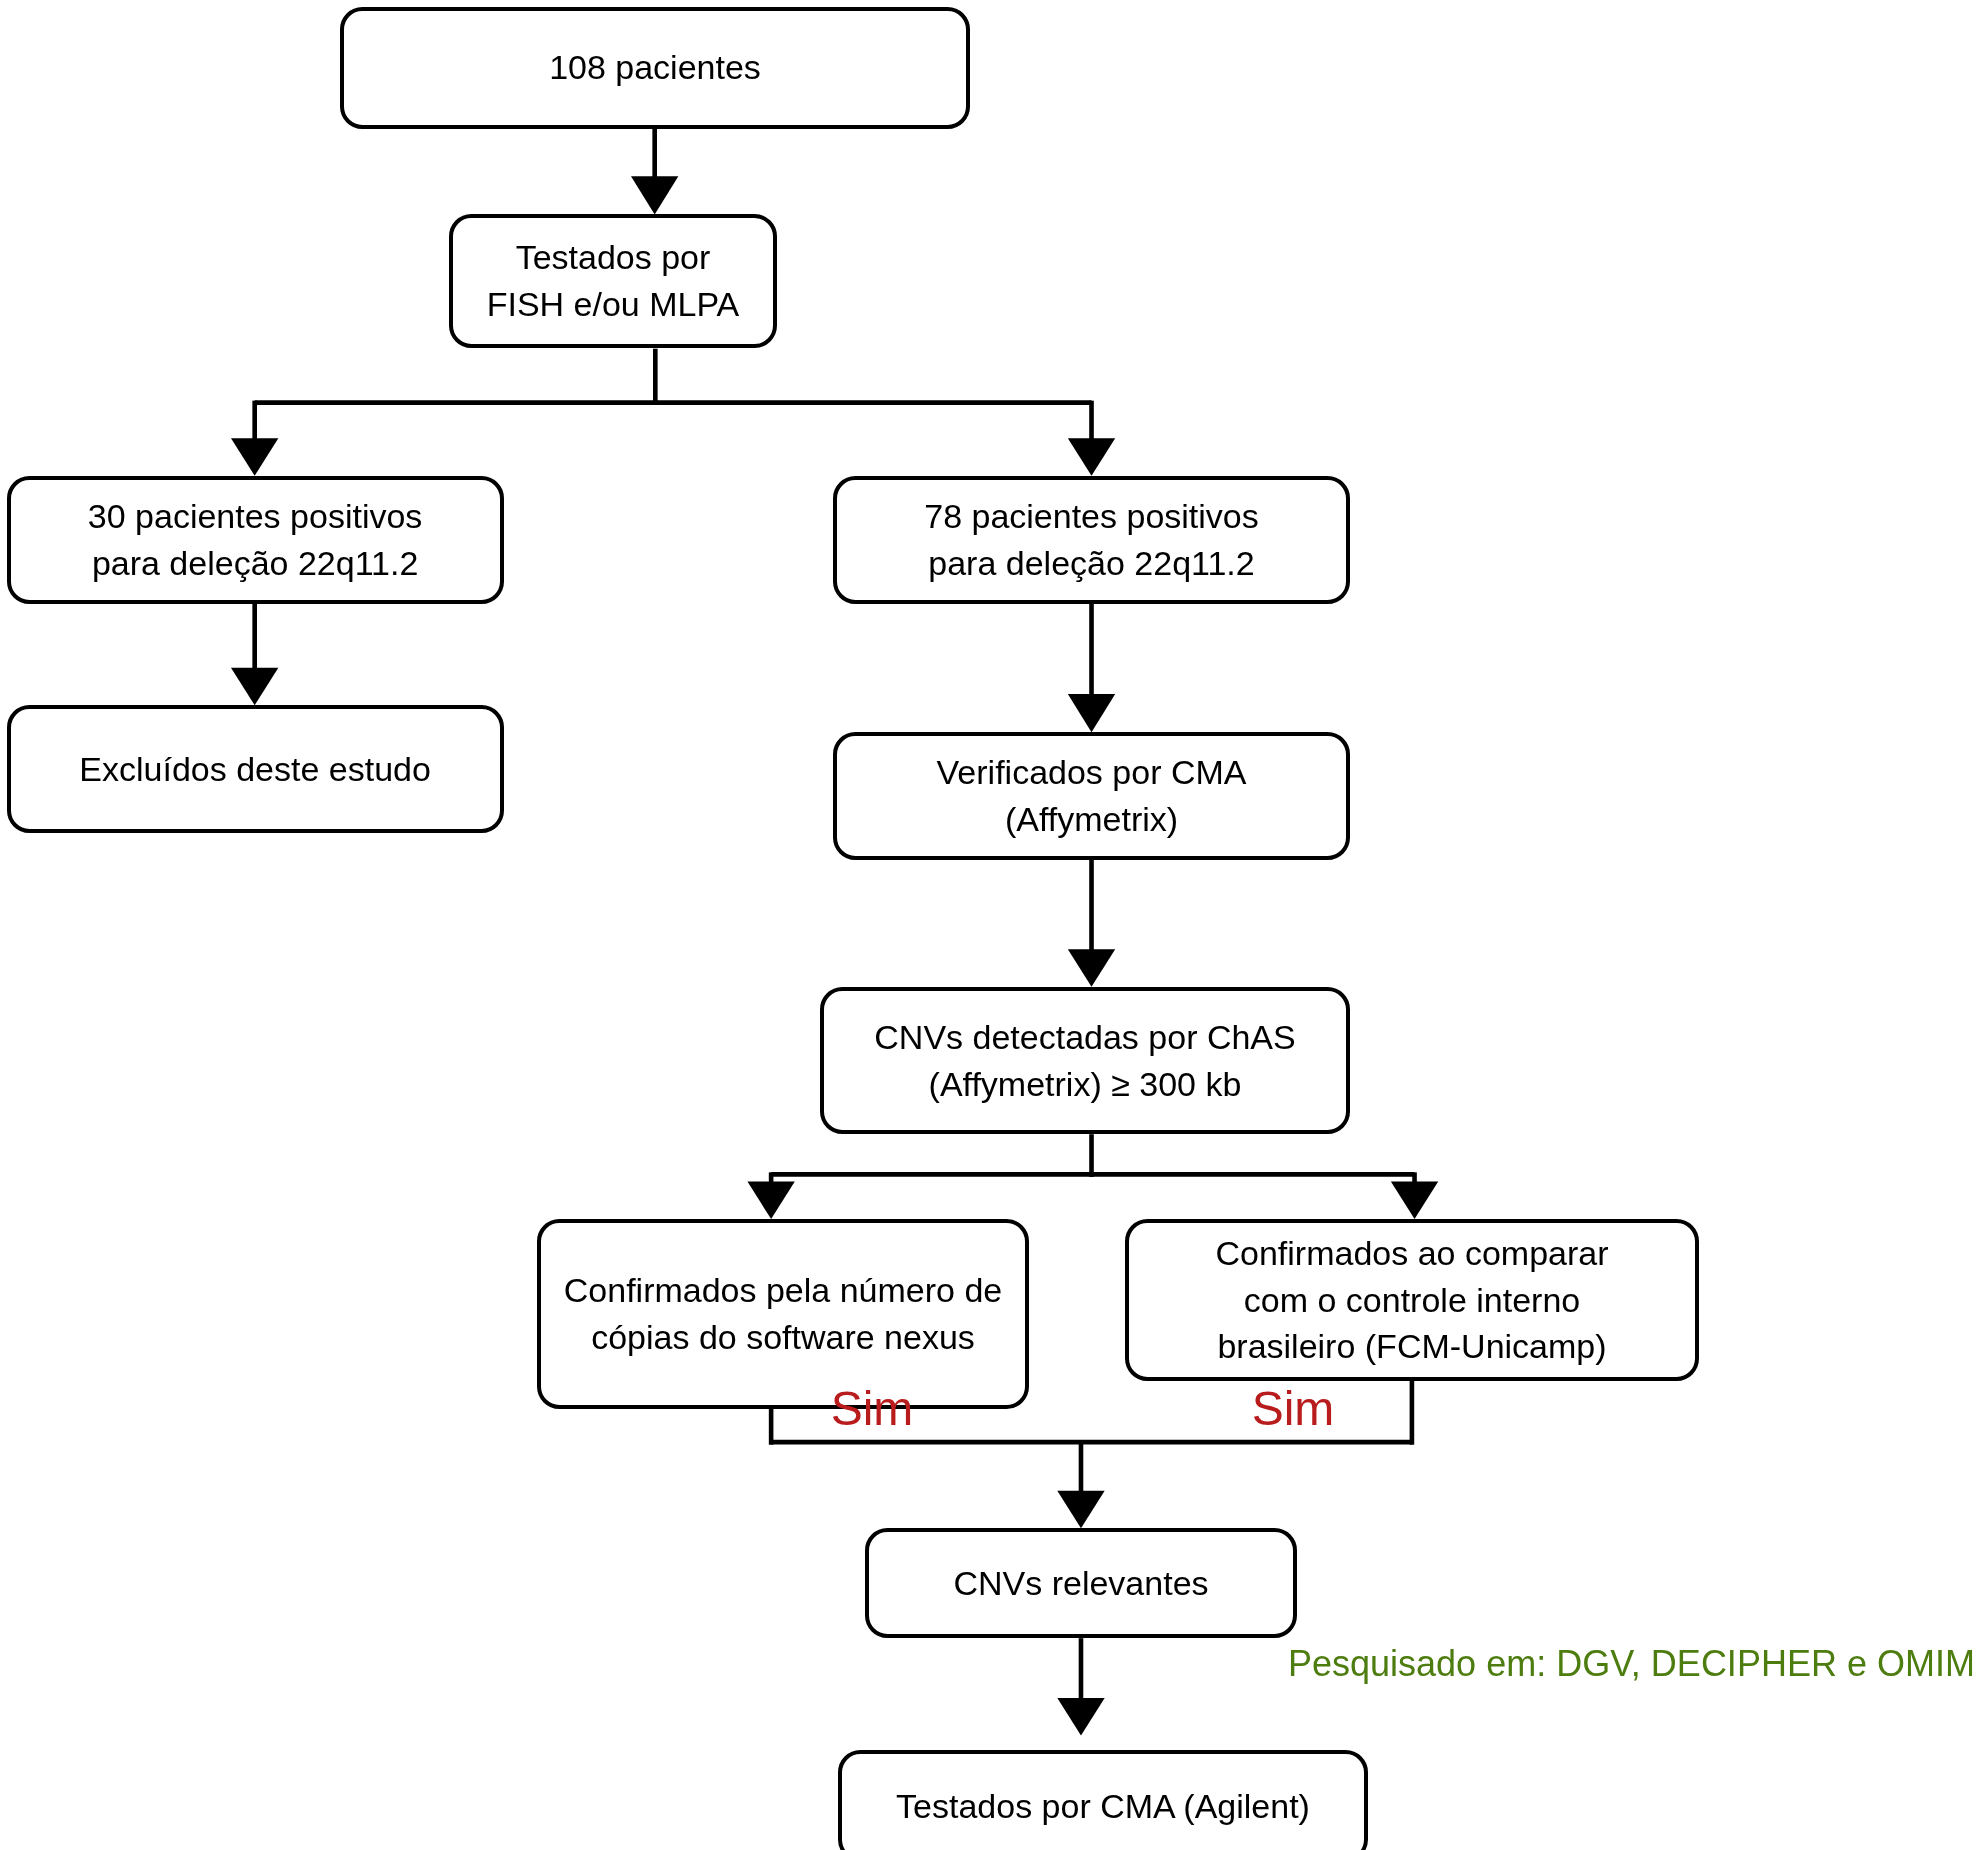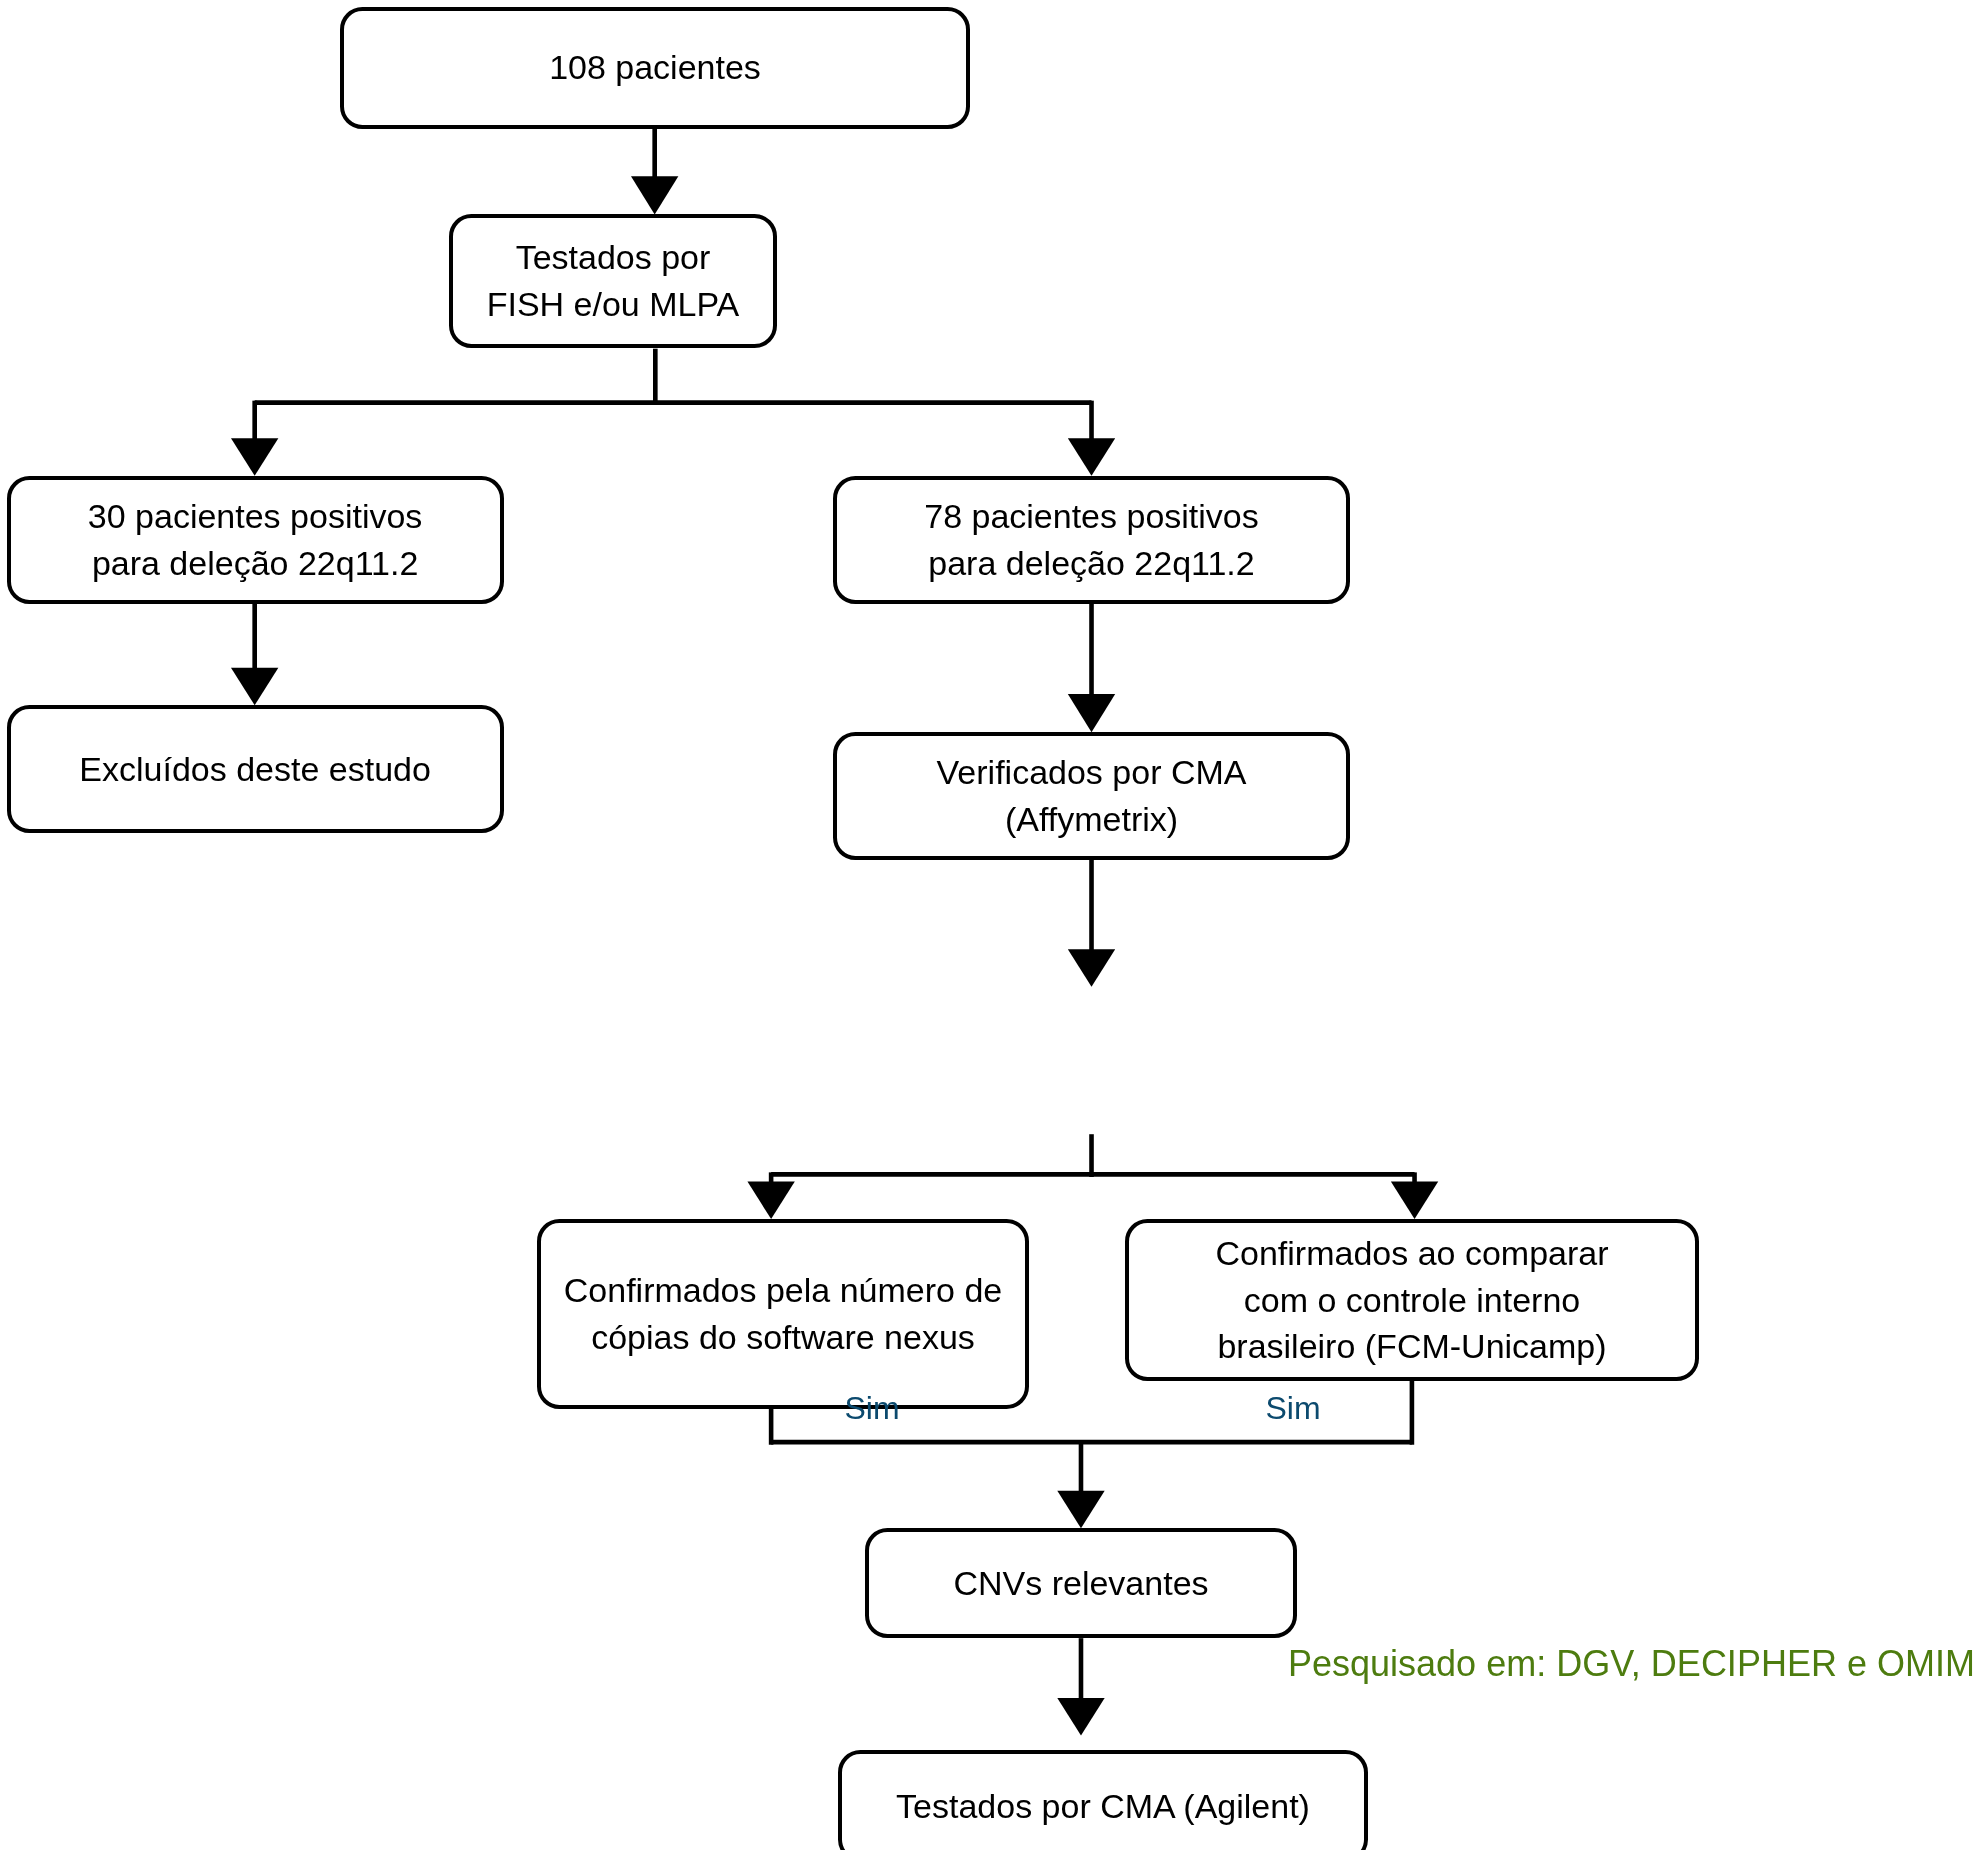--- a/index.html
+++ b/index.html
@@ -33,22 +33,22 @@
     align-items: center;
     justify-content: center;
     text-align: center;
     white-space: pre-line;
     font-size: 34px;
     line-height: 1.38;
     color: #000000;
   }
   .edge-label {
     position: absolute;
-    font-size: 32px;
-    color: #0c4a6e;
+    font-size: 48px;
+    color: #b91c1c;
     display: flex;
     align-items: center;
     justify-content: center;
     white-space: nowrap;
   }
   .annotation {
     position: absolute;
     font-size: 36px;
     color: #4d7c0f;
     white-space: nowrap;
@@ -142,20 +142,22 @@
 para deleção 22q11.2</div>
 
   <div class="node" style="left:833px; top:476px; width:517px; height:128px;">78 pacientes positivos
 para deleção 22q11.2</div>
 
   <div class="node" style="left:833px; top:732px; width:517px; height:128px;">Verificados por CMA
 (Affymetrix)</div>
 
   <div class="node" style="left:6.6px; top:705px; width:497px; height:128px;">Excluídos deste estudo</div>
 
+  <div class="node" style="left:820px; top:987px; width:530px; height:147px;">CNVs detectadas por ChAS
+(Affymetrix) ≥ 300 kb</div>
 
   <div class="node" style="left:525px; top:1219px; width:492px; height:190px;margin-left:12px;">Confirmados pela número de
 cópias do software nexus</div>
 
   <div class="node" style="left:1125px; top:1219px; width:574px; height:162px;">Confirmados ao comparar
 com o controle interno
 brasileiro (FCM-Unicamp)</div>
 
   <div class="node" style="left:865px; top:1528px; width:432px; height:110px;">CNVs relevantes</div>
 

